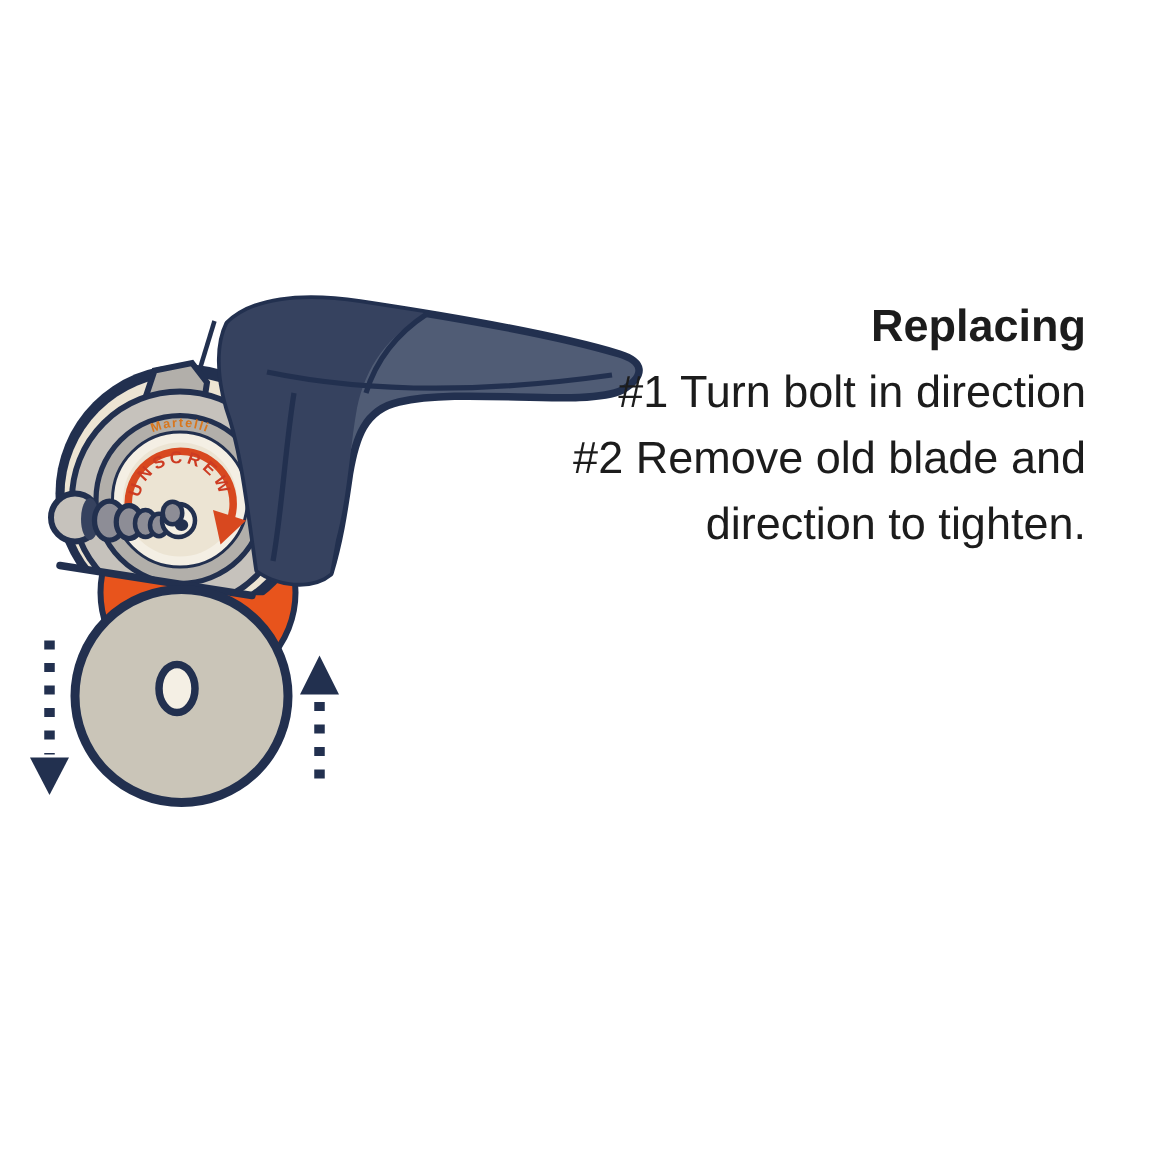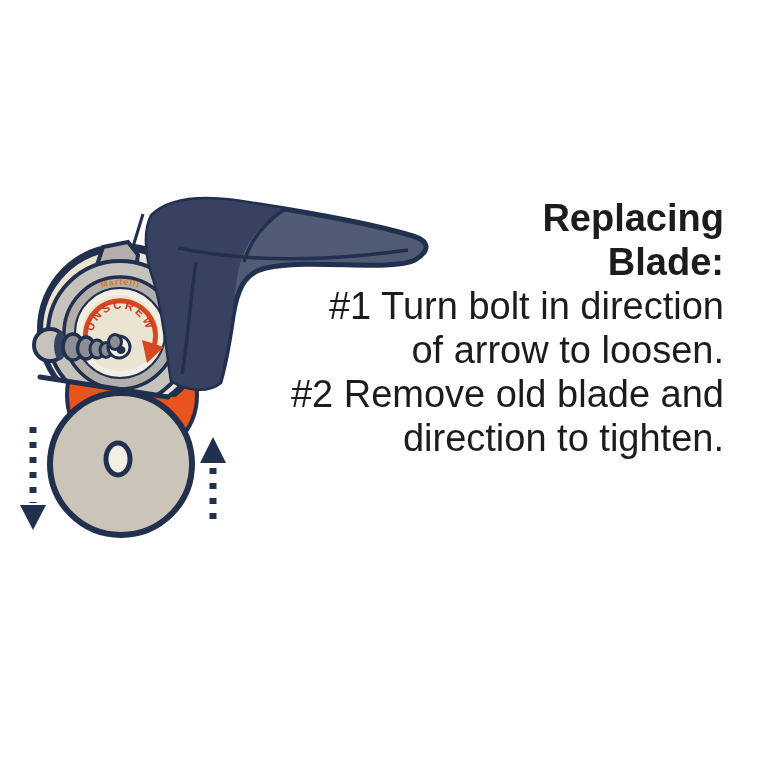--- a/index.html
+++ b/index.html
@@ -1,20 +1,20 @@
 <!DOCTYPE html>
 <html style="--background: #ffffff; --ink: #1c1c1c; --navy: #22304f; --navy_mid: #36425f; --slate: #505c75; --cream: #ece4d3; --paper: #f4efe4; --guard_gray: #c6c2bc; --ring_gray: #b2afaa; --steel: #8d8d96; --blade_gray: #cac5b8; --orange: #e8541c; --arrow_red: #d8481f; --unscrew_red: #cd3b22; --brand_orange: #d9761c;"><head>
 <meta charset="utf-8">
 <style>
   html,body{margin:0;padding:0;background:#fff;}
   .page{position:relative;width:768px;height:768px;background:var(--background);overflow:hidden;
         font-family:"Liberation Sans",sans-serif;}
   .illustration-svg{position:absolute;left:0;top:0;}
   .copy{position:absolute;top:196px;right:44px;text-align:right;
-        font-size:38px;line-height:44px;color:var(--ink);letter-spacing:0;}
+        font-size:30px;line-height:44px;color:var(--ink);letter-spacing:0;}
   .copy .h{font-weight:bold;}
   
   .f-navy{fill:var(--navy);}       .f-navy2{fill:var(--navy_mid);}
   .f-slate{fill:var(--slate);}     .f-cream{fill:var(--cream);}
   .f-paper{fill:var(--paper);}     .f-guard{fill:var(--guard_gray);}
   .f-ring{fill:var(--ring_gray);}  .f-steel{fill:var(--steel);}
   .f-orange{fill:var(--orange);}   .f-blade{fill:var(--blade_gray);}
   .f-red{fill:var(--arrow_red);}
   .s-navy{stroke:var(--navy);}     .s-red{stroke:var(--arrow_red);}
   .nf{fill:none;}
@@ -96,19 +96,17 @@
       <polygon class="f-navy" points="20,505 46,505 33,530"></polygon>
     </g>
     <g>
       <polygon class="f-navy" points="200,463 226,463 213,437"></polygon>
       <line class="s-navy" x1="213" y1="468" x2="213" y2="528" stroke-width="7" stroke-dasharray="6 9"></line>
     </g>
   </svg>
 
   <div class="copy">
     <div class="h">Replacing</div>
-    <div class="h">Blade:</div>
     <div>#1 Turn bolt in direction</div>
-    <div>of arrow to loosen.</div>
     <div>#2 Remove old blade and</div>
     <div>direction to tighten.</div>
   </div>
 </div>
 
 </body></html>

